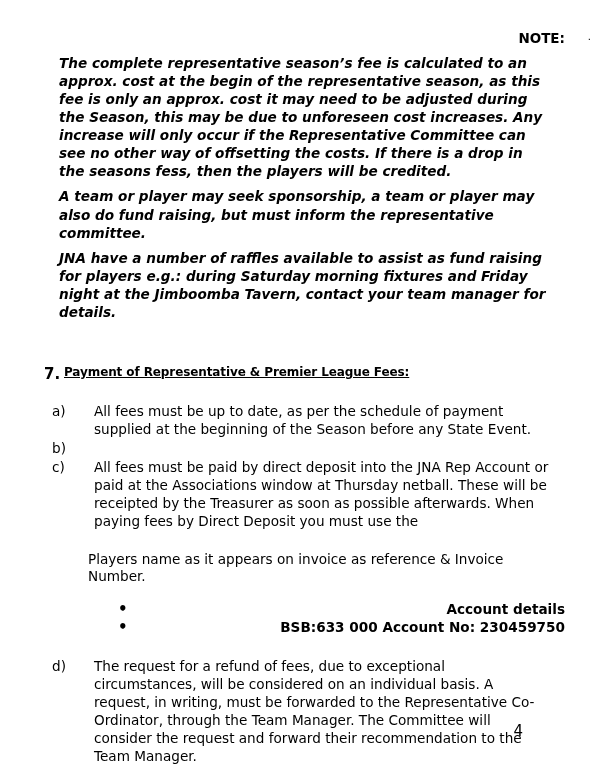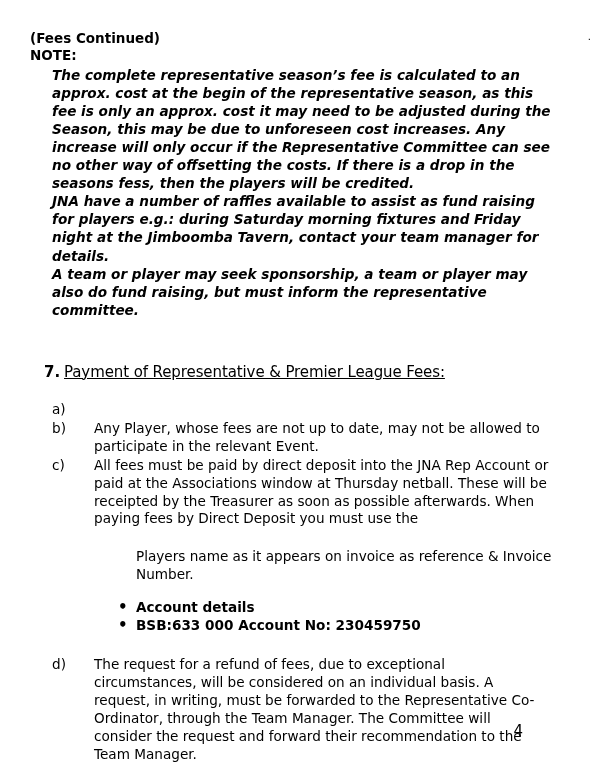--- a/index.html
+++ b/index.html
@@ -34,49 +34,50 @@
     font-weight: bold;
     font-size: 13.5px;
     line-height: 1.25;
     margin: 0;
   }
   .hdr-note {
     font-weight: bold;
     font-size: 13.5px;
     line-height: 1.25;
     margin: 0 0 2px 0;
+    text-align: right;
   }
   .note-block {
     margin: 0 0 0 22px;
     font-weight: bold;
     font-style: italic;
     font-size: 13.6px;
     line-height: 1.33;
     font-family: "DejaVu Sans", sans-serif;
     max-width: 505px;
   }
   .note-para {
-    margin: 0;
+    margin: 7px;
     font-style: italic;
   }
   .section {
     margin-top: 44px;
     display: flex;
     align-items: flex-start;
   }
   .section-num {
     font-weight: bold;
     font-size: 15px;
     width: 34px;
     padding-left: 14px;
     box-sizing: border-box;
   }
   .section-title {
-    font-weight: normal;
-    font-size: 15px;
+    font-weight: bold;
+    font-size: 12px;
     text-decoration: underline;
     letter-spacing: -0.1px;
   }
   .list {
     margin-top: 20px;
     margin-left: 22px;
   }
   .item {
     display: flex;
     align-items: flex-start;
@@ -88,36 +89,37 @@
     font-size: 13.6px;
     line-height: 1.32;
   }
   .item-text {
     font-size: 13.6px;
     line-height: 1.32;
     max-width: 455px;
   }
   .gap-para {
     margin-top: 20px;
-    margin-left: 84px;
+    margin-left: 36px;
     font-size: 13.6px;
     line-height: 1.32;
     max-width: 455px;
   }
   .bullets {
     margin: 2px 0 0 64px;
     padding: 0;
     list-style: none;
   }
   .bullets li {
     font-size: 13.6px;
     line-height: 1.34;
     font-weight: bold;
     position: relative;
     padding-left: 20px;
+    text-align: right;
   }
   .bullets li::before {
     content: "\2022";
     position: absolute;
     left: 2px;
     top: -1px;
     font-size: 15px;
   }
   .item-d {
     margin-top: 22px;
@@ -129,43 +131,42 @@
     font-size: 15px;
   }
 </style>
 </head>
 <body>
 
 <div class="page">
 
   <div class="corner-dot">.</div>
 
-  <p class="hdr">(Fees Continued)</p>
   <p class="hdr-note">NOTE:</p>
 
   <div class="note-block">
     <p class="note-para">The complete representative season’s fee is calculated to an approx. cost at the begin of the representative season, as this fee is only an approx. cost it may need to be adjusted during the Season, this may be due to unforeseen cost increases. Any increase will only occur if the Representative Committee can see no other way of offsetting the costs. If there is a drop in the seasons fess, then the players will be credited.</p>
+    <p class="note-para">A team or player may seek sponsorship, a team or player may also do fund raising, but must inform the representative committee.</p>
     <p class="note-para">JNA have a number of raffles available to assist as fund raising for players e.g.: during Saturday morning fixtures and Friday night at the Jimboomba Tavern, contact your team manager for details.</p>
-    <p class="note-para">A team or player may seek sponsorship, a team or player may also do fund raising, but must inform the representative committee.</p>
   </div>
 
   <div class="section">
     <div class="section-num">7.</div>
     <div class="section-title">Payment of Representative &amp; Premier League Fees:</div>
   </div>
 
   <div class="list">
 
     <div class="item">
       <div class="item-label">a)</div>
+      <div class="item-text">All fees must be up to date, as per the schedule of payment supplied at the beginning of the Season before any State Event.</div>
     </div>
 
     <div class="item">
       <div class="item-label">b)</div>
-      <div class="item-text">Any Player, whose fees are not up to date, may not be allowed to participate in the relevant Event.</div>
     </div>
 
     <div class="item">
       <div class="item-label">c)</div>
       <div class="item-text">All fees must be paid by direct deposit into the JNA   Rep Account or paid at the Associations window at Thursday netball. These will be receipted by the Treasurer as soon as possible afterwards. When paying fees by Direct Deposit you must use the</div>
     </div>
 
     <p class="gap-para">Players name as it appears on invoice as reference &amp; Invoice Number.</p>
 
     <ul class="bullets">

